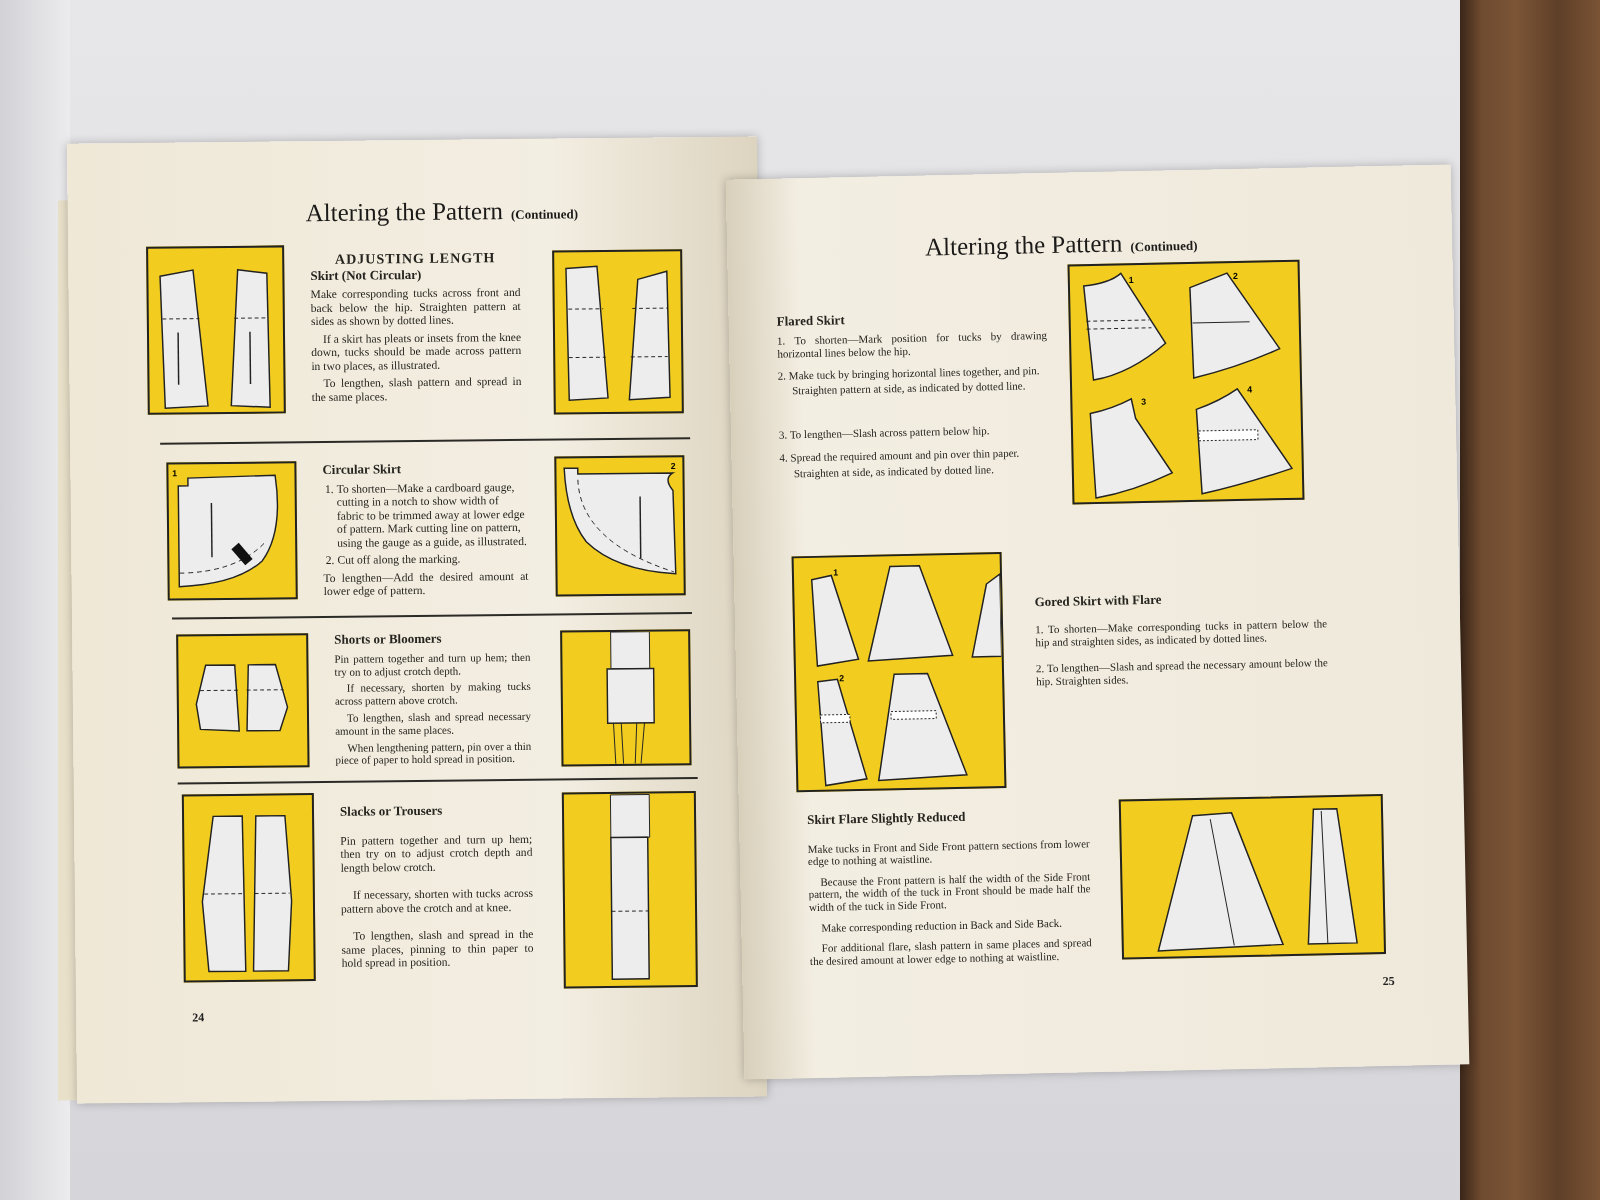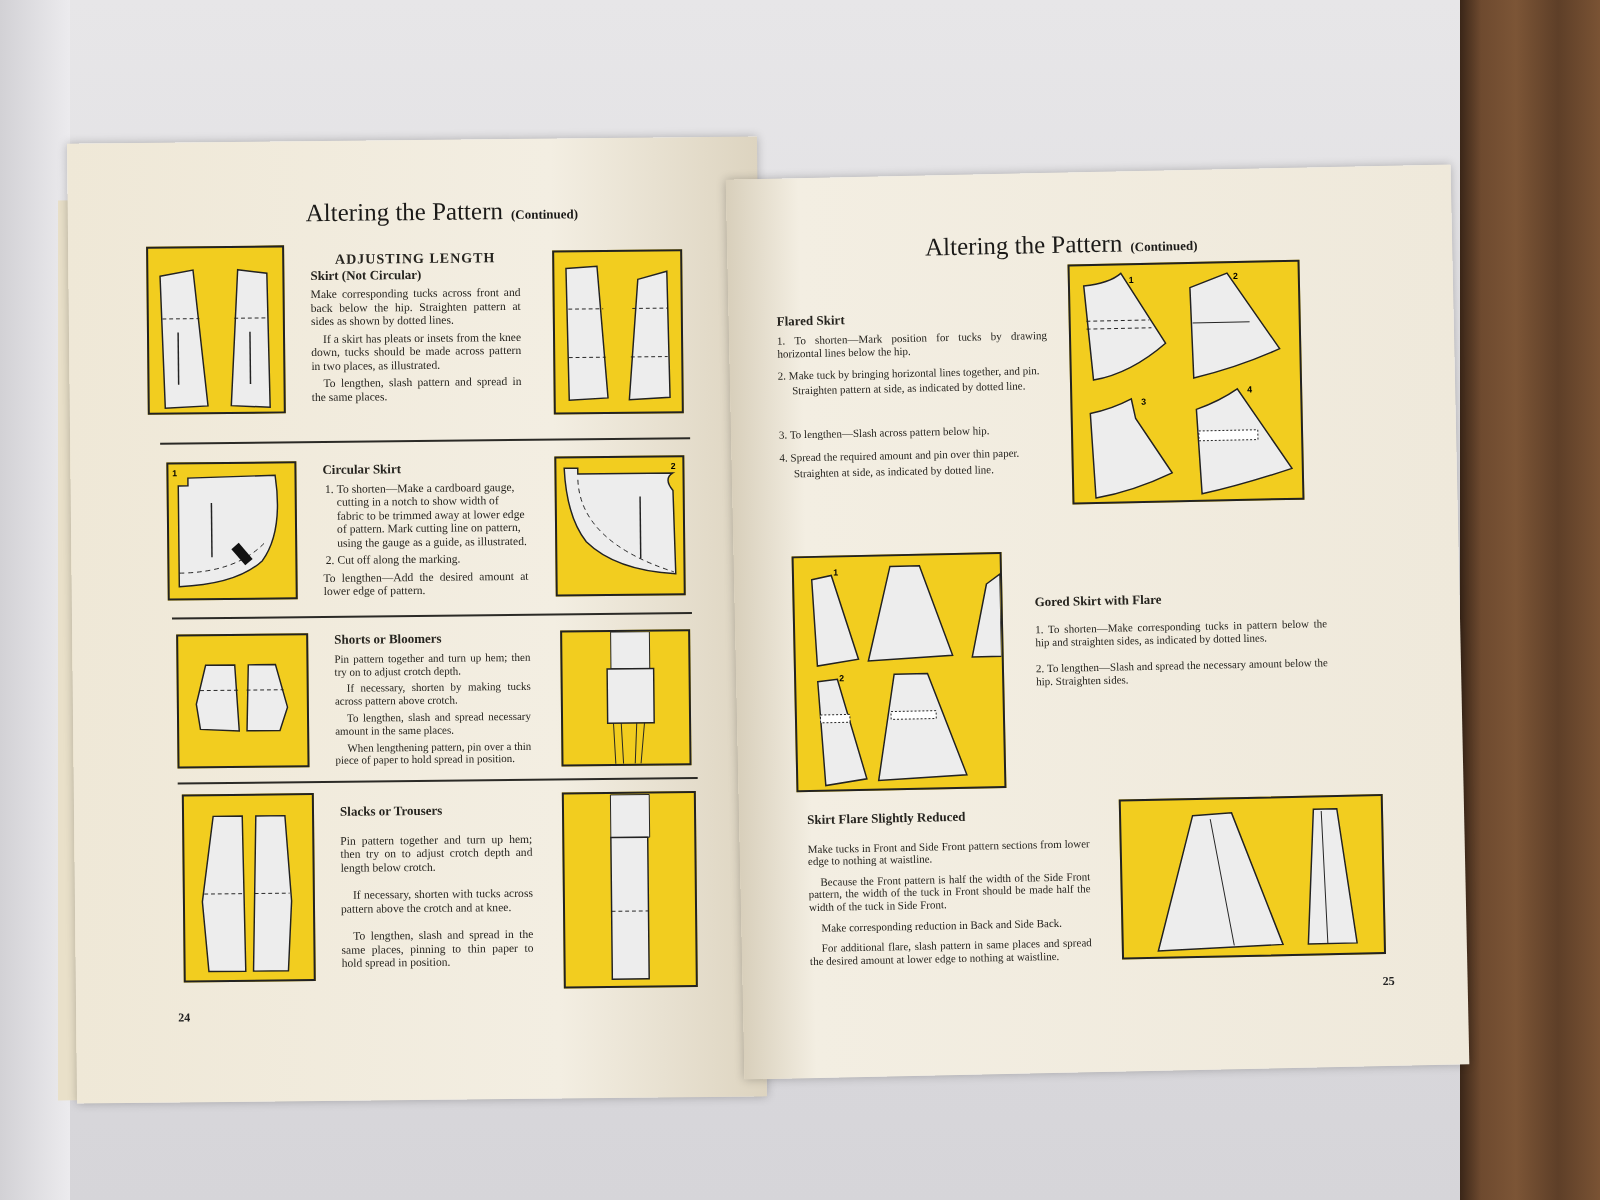--- a/index.html
+++ b/index.html
@@ -139,21 +139,21 @@
     <p class="ind" style="margin-bottom:14px">If necessary, shorten with tucks across pattern above the crotch and at knee.</p>
     <p class="ind">To lengthen, slash and spread in the same places, pinning to thin paper to hold spread in position.</p>
   </div>
   <div class="yellow" style="left:488px;top:654px;width:134px;height:196px;">
     <svg viewBox="0 0 134 196">
       <rect x="48" y="0" width="40" height="44" fill="#ededed" stroke="#222"></rect>
       <rect x="48" y="44" width="38" height="146" fill="#ededed" stroke="#222" stroke-width="1.5"></rect>
       <line x1="48" y1="120" x2="86" y2="120" stroke="#222" stroke-dasharray="4,3"></line>
     </svg>
   </div>
-  <div class="pno" style="left:102px;top:868px;font-family:Liberation Serif, serif;">24</div>
+  <div class="pno" style="left:116px;top:868px;font-family:Liberation Serif, serif;">24</div>
 </div>
 
 <div class="page right">
   <div class="page-title" style="left:198px;top:58px;">
     <span>Altering the Pattern</span><span class="cont">(Continued)</span>
   </div>
 
   <div class="text-block" style="left:48px;top:136px;width:270px;font-size:11px;">
     <h3>Flared Skirt</h3>
     <p style="margin-bottom:8px"><span>1.</span> <span>To shorten—Mark position for tucks by drawing horizontal lines below the hip.</span></p>

